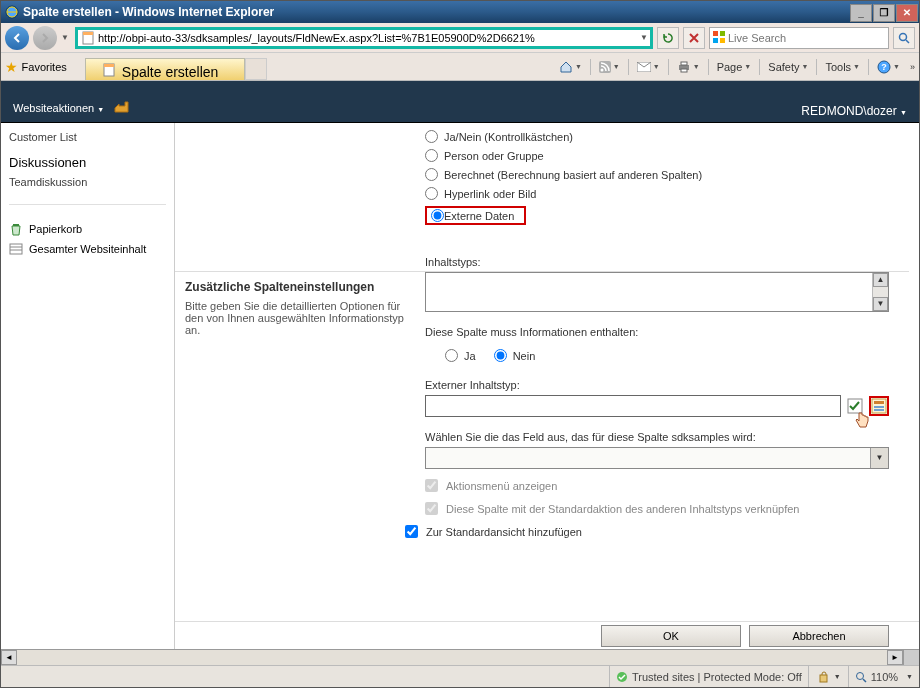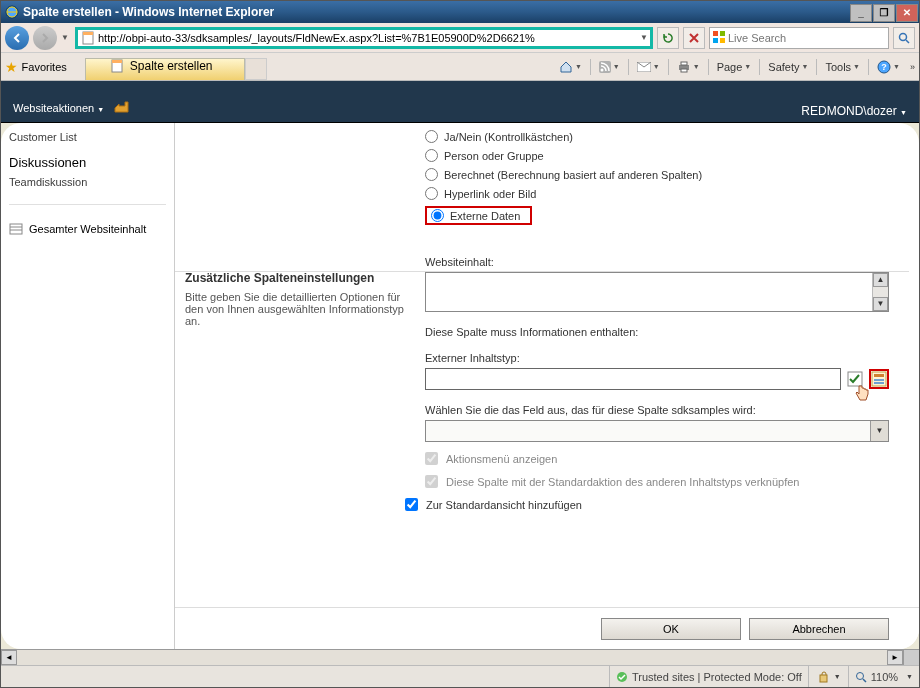--- a/index.html
+++ b/index.html
@@ -27,50 +27,50 @@
   .nav-icon-btn { width: 22px; height: 22px; display: flex; align-items: center; justify-content: center; border: 1px solid #bbb; background: #f2ede8; cursor: pointer; }
   .searchbox { width: 180px; height: 22px; border: 1px solid #aaa; background: #fff; display: flex; align-items: center; padding: 0 2px; }
   .search-input { flex: 1; border: none; outline: none; font-size: 11px; color: #888; }
   .search-btn { width: 22px; height: 22px; display:flex; align-items:center; justify-content:center; cursor:pointer; border:1px solid #bbb; background:#f2ede8;}
 
   
   .favbar { height: 28px; background: #ece5df; border-bottom: 1px solid #bbb; display: flex; align-items: center; padding: 0 4px; gap: 6px; }
   .fav-left { display: flex; align-items: center; gap: 4px; }
   .star { color: #e8a400; font-size: 14px; }
   .tabbar { display: flex; align-items: flex-end; margin-left: 12px; height: 100%; }
-  .tab { height: 22px; min-width: 160px; background: linear-gradient(to bottom, #fff5cc, #f0d070); border: 1px solid #bba; border-bottom: none; padding: 0 24px; display: flex; align-items: flex-start; gap: 6px; font-size: 12px; }
+  .tab { height: 22px; min-width: 160px; background: linear-gradient(to bottom, #fff5cc, #f0d070); border: 1px solid #bba; border-bottom: none; padding: 0 16px; display: flex; align-items: flex-end; gap: 6px; font-size: 14px; }
   .tab-new { width: 22px; height: 22px; border: 1px solid #ccc; background: #e8e0d8; }
   .favbar-right { margin-left: auto; display: flex; align-items: center; gap: 2px; font-size: 11px; color: #333; }
   .cmd-item { display: flex; align-items: center; gap: 2px; padding: 2px 4px; cursor: pointer; }
   .cmd-item .drop { font-size: 7px; color: #555; }
   .cmd-sep { width: 1px; height: 16px; background: #bbb; margin: 0 2px; }
 
   
   .ribbon { height: 42px; background: #21374c; border-bottom: 1px solid #000; display: flex; align-items: flex-end; justify-content: space-between; color: #fff; padding: 0 12px 4px 12px; }
   .ribbon-left { display: flex; align-items: center; gap: 8px; font-size: 11px; }
   .ribbon-left .drop { font-size: 7px; }
   .ribbon-right { font-size: 12px; display: flex; align-items: center; gap: 6px; }
 
   
-  .content { flex: 1; display: flex; background: #fff; overflow: hidden; border-radius: 20px; }
+  .content { flex: 1; display: flex; background: #fff; overflow: hidden; }
   .leftnav { width: 174px; border-right: 1px solid #ccc; padding: 6px 8px; font-size: 11px; }
   .leftnav .section-head { color: #000000; font-size: 13px; margin: 10px 0 4px 0; cursor: pointer; }
   .leftnav .navitem { color: #3b3b3b; padding: 2px 0; cursor: pointer; }
   .leftnav hr { border: none; border-top: 1px solid #e0e0e0; margin: 14px 0; }
   .leftnav .bin-item { display: flex; align-items: center; gap: 6px; padding: 3px 0; cursor: pointer; }
 
   .main { flex: 1; display: flex; flex-direction: column; overflow: hidden; }
   .columns { flex: 1; display: flex; overflow: hidden; }
-  .col-desc { width: 240px; padding: 0 10px; font-size: 11px; color: #555; }
+  .col-desc { width: 240px; padding: 9px 10px; font-size: 11px; color: #555; }
   .col-desc .heading { font-weight: bold; color: #333; margin-bottom: 6px; font-size: 12px;}
   .col-opts { flex: 1; padding: 4px 30px 8px 10px; font-size: 11px; color: #333; position: relative; }
   .col-opts .row-top-sep { border-top: 1px solid #ddd; position: absolute; top: 148px; left: -240px; right: 10px; }
   .radio-row { display: flex; align-items: center; gap: 6px; padding: 3px 0; }
   .radio-row input { margin: 0; }
-  .red-box { border: 2px solid #d00000; padding: 1px 10px 1px 4px; display: inline-flex; align-items: center; gap: 6px; }
+  .red-box { border: 2px solid #d00000; padding: 1px 10px 1px 4px; display: inline-flex; align-items: center; gap: 0; }
 
   .label { margin: 10px 0 4px 0; color: #333; }
   .label.sub { margin-top: 14px; }
   .textarea-mock { width: 100%; height: 40px; border: 1px solid #888; resize: none; font-size: 11px; display: flex; }
   .textarea-mock .ta-body { flex: 1; }
   .textarea-mock .ta-scroll { width: 16px; background: #e8e6e2; border-left: 1px solid #bbb; display: flex; flex-direction: column; justify-content: space-between; }
   .ta-arrow { height: 14px; background: #ddd; border: 1px solid #999; font-size: 8px; text-align: center; line-height: 12px; }
 
   .inline-radios { display: flex; gap: 18px; padding: 4px 0 0 20px; }
 
@@ -83,21 +83,21 @@
   .select-mock { width: 100%; height: 22px; border: 1px solid #888; background: #fafaf8; display: flex; }
   .select-mock .sel-body { flex: 1; }
   .select-mock .sel-btn { width: 18px; background: #e0ddd6; border-left: 1px solid #999; font-size: 8px; text-align: center; line-height: 20px; }
 
   .chk-row { display: flex; align-items: center; gap: 8px; padding: 10px 0 0 0; color: #888; }
   .chk-row input { margin: 0; }
   .chk-row.active { color: #333; }
   .chk-row.std { margin-left: -20px; }
 
   
-  .btnbar { height: 42px; border-top: 1px solid #ddd; display: flex; justify-content: flex-end; align-items: center; gap: 8px; padding: 0 30px; background: #fff;}
+  .btnbar { height: 28px; border-top: 1px solid #ddd; display: flex; justify-content: flex-end; align-items: center; gap: 8px; padding: 0 30px; background: #fff;}
   .btn { width: 140px; height: 22px; background: linear-gradient(#f4f2ee, #ddd9d2); border: 1px solid #888; font-size: 11px; cursor: pointer; }
 
   
   .statusbar { height: 22px; background: #e8e4de; border-top: 1px solid #bbb; display: flex; align-items: center; font-size: 11px; color: #444; }
   .status-seg { height: 100%; display: flex; align-items: center; padding: 0 6px; border-right: 1px solid #bbb; gap: 4px; }
   .status-seg.flex { flex: 1; }
   .status-seg:last-child { border-right: none; }
   .scrollbar-bottom { height: 16px; background: #e4e0d8; border-top: 1px solid #999; display:flex; }
   .sb-arrow { width: 16px; background:#ddd; border:1px solid #999; font-size: 8px; text-align:center; line-height:14px;}
   .sb-track { flex:1; }
@@ -269,20 +269,27 @@
   </div>
 
   <div class="content">
     <div class="leftnav">
       <div class="navitem">Customer List</div>
       <div class="section-head">Diskussionen</div>
       <div class="navitem">Teamdiskussion</div>
       <hr>
       <div class="bin-item">
         <svg width="14" height="14" viewBox="0 0 14 14">
+            <path d="M3 4 h8 l-1 9 h-6 Z" fill="#cde8cd" stroke="#3a8a3a"></path>
+            <rect x="4" y="2" width="6" height="2" fill="#3a8a3a"></rect>
+          </svg>
+        <span>Papierkorb</span>
+      </div>
+      <div class="bin-item">
+        <svg width="14" height="14" viewBox="0 0 14 14">
             <rect x="1" y="2" width="12" height="10" fill="#fff" stroke="#888"></rect>
             <line x1="1" y1="5" x2="13" y2="5" stroke="#888"></line>
             <line x1="1" y1="8" x2="13" y2="8" stroke="#888"></line>
           </svg>
         <span>Gesamter Websiteinhalt</span>
       </div>
     </div>
 
     <div class="main">
       <div class="columns">
@@ -312,30 +319,40 @@
           <div class="radio-row">
               <span class="red-box">
                 <input type="radio" name="t" checked="" style="">
                 <span>Externe Daten</span>
               </span>
             </div>
 
           <div class="row-top-sep"></div>
           <div style="height:18px"></div>
 
-          <div class="label">Websiteinhalt:</div>
+          <div class="label">Inhaltstyps:</div>
           <div class="textarea-mock">
             <div class="ta-body"></div>
             <div class="ta-scroll">
                 <div class="ta-arrow">▲</div>
                 <div class="ta-arrow">▼</div>
               </div>
           </div>
 
           <div class="label sub">Diese Spalte muss Informationen enthalten:</div>
+          <div class="inline-radios">
+            <label class="radio-row">
+                <input type="radio" name="req" style="">
+                <span>Ja</span>
+              </label>
+            <label class="radio-row">
+                <input type="radio" name="req" checked="" style="">
+                <span>Nein</span>
+              </label>
+          </div>
 
           <div class="label sub">Externer Inhaltstyp:</div>
           <div class="ext-row">
             <input class="ext-input" style="">
             <div class="pick-btn">
               <svg width="16" height="16" viewBox="0 0 16 16">
                   <rect x="1" y="1" width="14" height="14" fill="#fff" stroke="#888"></rect>
                   <path d="M3 8 L6 11 L12 4" stroke="#2a7d2a" stroke-width="2" fill="none"></path>
                 </svg>
             </div>

